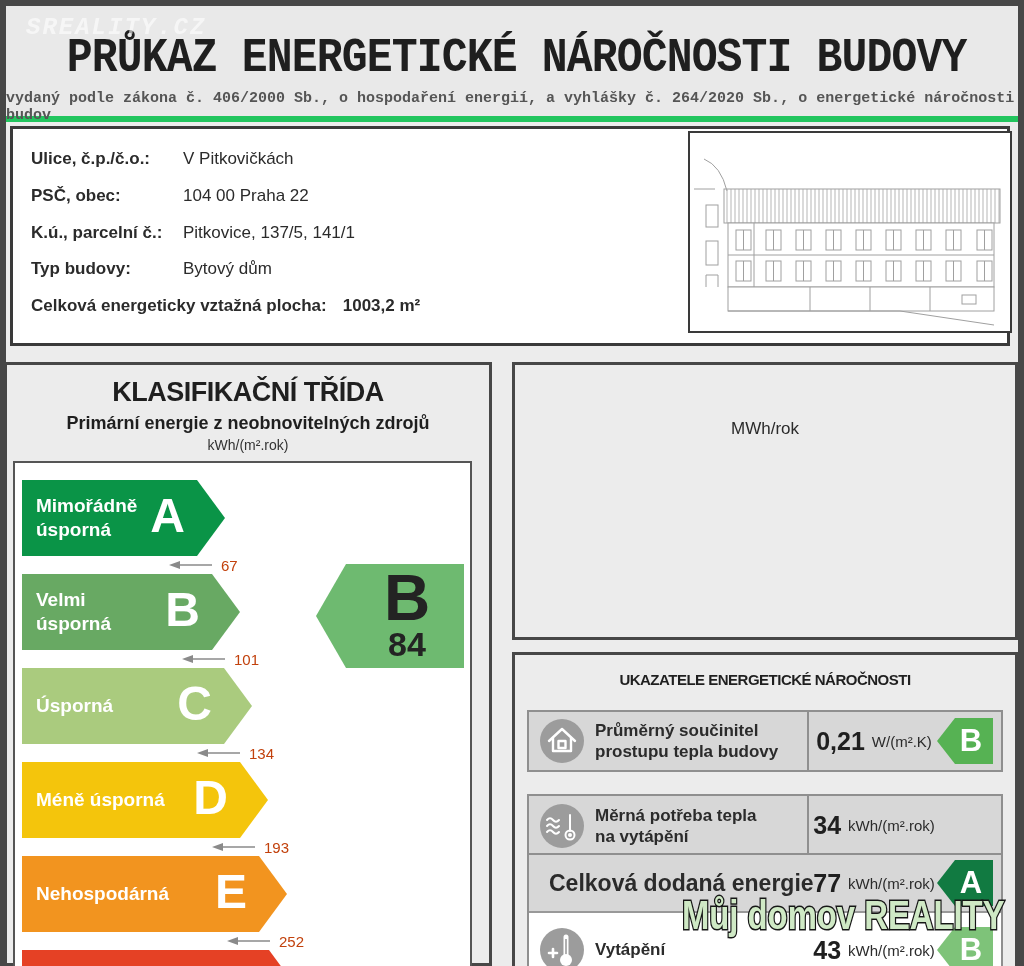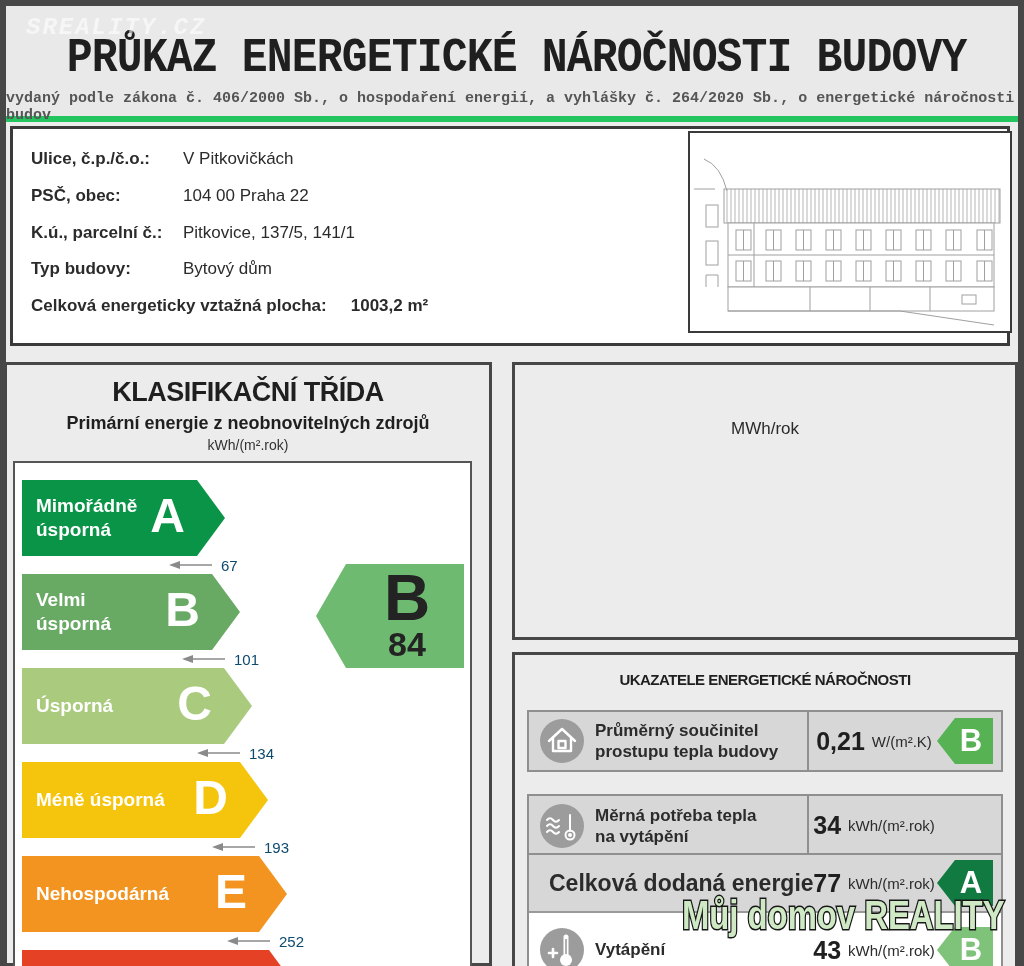--- a/index.html
+++ b/index.html
@@ -11,42 +11,42 @@
   .header { position:absolute; left:0; top:0; width:100%; height:116px; background:#e9e9e9; border-bottom:6px solid #22c55e;font-family:Liberation Mono, monospace; }
   .header-title { position:absolute; top:24px; left:0; width:100%; text-align:center; font-size:49px; font-weight:bold; color:#1f1f1f; white-space:nowrap; transform:scaleX(0.88); letter-spacing:-1px; }
   .header-subtitle { position:absolute; top:84px; left:0; width:100%; font-size:15px; font-weight:bold; color:#555; }
   .wm-top { position:absolute; left:20px; top:8px; font-size:24px; font-weight:bold; font-style:italic; letter-spacing:2px; color:rgba(255,255,255,0.6); z-index:40; }
 
   
   .info-box { position:absolute; left:4px; top:120px; width:1000px; height:220px; background:#fff; border:3px solid #3a3a3a; }
   .info-row { position:absolute; left:18px; font-size:17px; color:#2b2b2b; white-space:nowrap; }
   .info-label { font-weight:bold; }
   .info-value { position:absolute; left:152px; top:0; font-weight:normal; }
-  .info-row.last { display:flex; gap:24px; }
+  .info-row.last { display:flex; gap:16px; }
   .info-row.last .info-value-inline { font-weight:bold; }
   .bld-box { position:absolute; left:682px; top:125px; width:324px; height:202px; background:#fff; border:2px solid #3a3a3a; z-index:5; }
 
   
   .class-panel { position:absolute; left:-2px; top:356px; width:488px; height:604px; background:#ececec; border:3px solid #474747; }
   .panel-title { width:100%; text-align:center; font-weight:bold; color:#1f1f1f; }
   .class-title { position:absolute; top:12px; font-size:27px; letter-spacing:-0.5px; }
   .class-sub { position:absolute; top:48px; font-size:18px; }
   .class-unit { position:absolute; top:72px; width:100%; text-align:center; font-size:14px; color:#333; }
   .scale-box { position:absolute; left:6px; top:96px; width:459px; height:520px; background:#fff; border:2px solid #555; padding-top:17px; padding-left:7px; }
   .class-arrow { position:relative; height:76px; color:#fff; clip-path:polygon(0 0, calc(100% - 28px) 0, 100% 50%, calc(100% - 28px) 100%, 0 100%); display:flex; align-items:center; }
   .class-arrow .lbl { padding-left:14px; font-size:19px; font-weight:bold; line-height:1.25; white-space:pre-line; }
   .class-arrow .ltr { position:absolute; right:40px; top:50%; transform:translateY(-54%); font-size:48px; font-weight:bold; }
   .c-a { width:203px; background:#0a9447; }
   .c-b { width:218px; background:#68a963; }
   .c-c { width:230px; background:#aacb7e; }
   .c-d { width:246px; background:#f4c50c; }
   .c-e { width:265px; background:#f2941f; }
   .c-f { width:275px; background:#e54125; }
   .thr { height:18px; display:flex; align-items:center; gap:8px; }
-  .thr .num { font-size:15px; color:#0c4a6e; }
+  .thr .num { font-size:15px; color:#c2410c; }
   .t1 { margin-left:145px; } .t2 { margin-left:158px; } .t3 { margin-left:173px; } .t4 { margin-left:188px; } .t5 { margin-left:203px; }
   .rating-arrow { position:absolute; right:6px; top:101px; width:148px; height:104px; background:#6eba70; clip-path:polygon(0 50%, 30px 0, 100% 0, 100% 100%, 30px 100%); display:flex; flex-direction:column; align-items:center; justify-content:center; padding-left:34px; color:#232323; }
   .rating-arrow .big { font-size:64px; font-weight:bold; line-height:0.85; }
   .rating-arrow .val { font-size:34px; font-weight:bold; line-height:1; margin-top:2px; }
 
   
   .pie-panel { position:absolute; left:506px; top:356px; width:506px; height:278px; background:#ececec; border:3px solid #474747; }
   .pie-title { position:absolute; top:22px; font-size:23px; letter-spacing:-0.5px; }
   .pie-sub { position:absolute; top:54px; width:100%; text-align:center; font-size:17px; color:#2b2b2b; }
   .pie-box { position:absolute; left:10px; top:88px; width:482px; height:177px; background:#fff; border:2px solid #555; }

